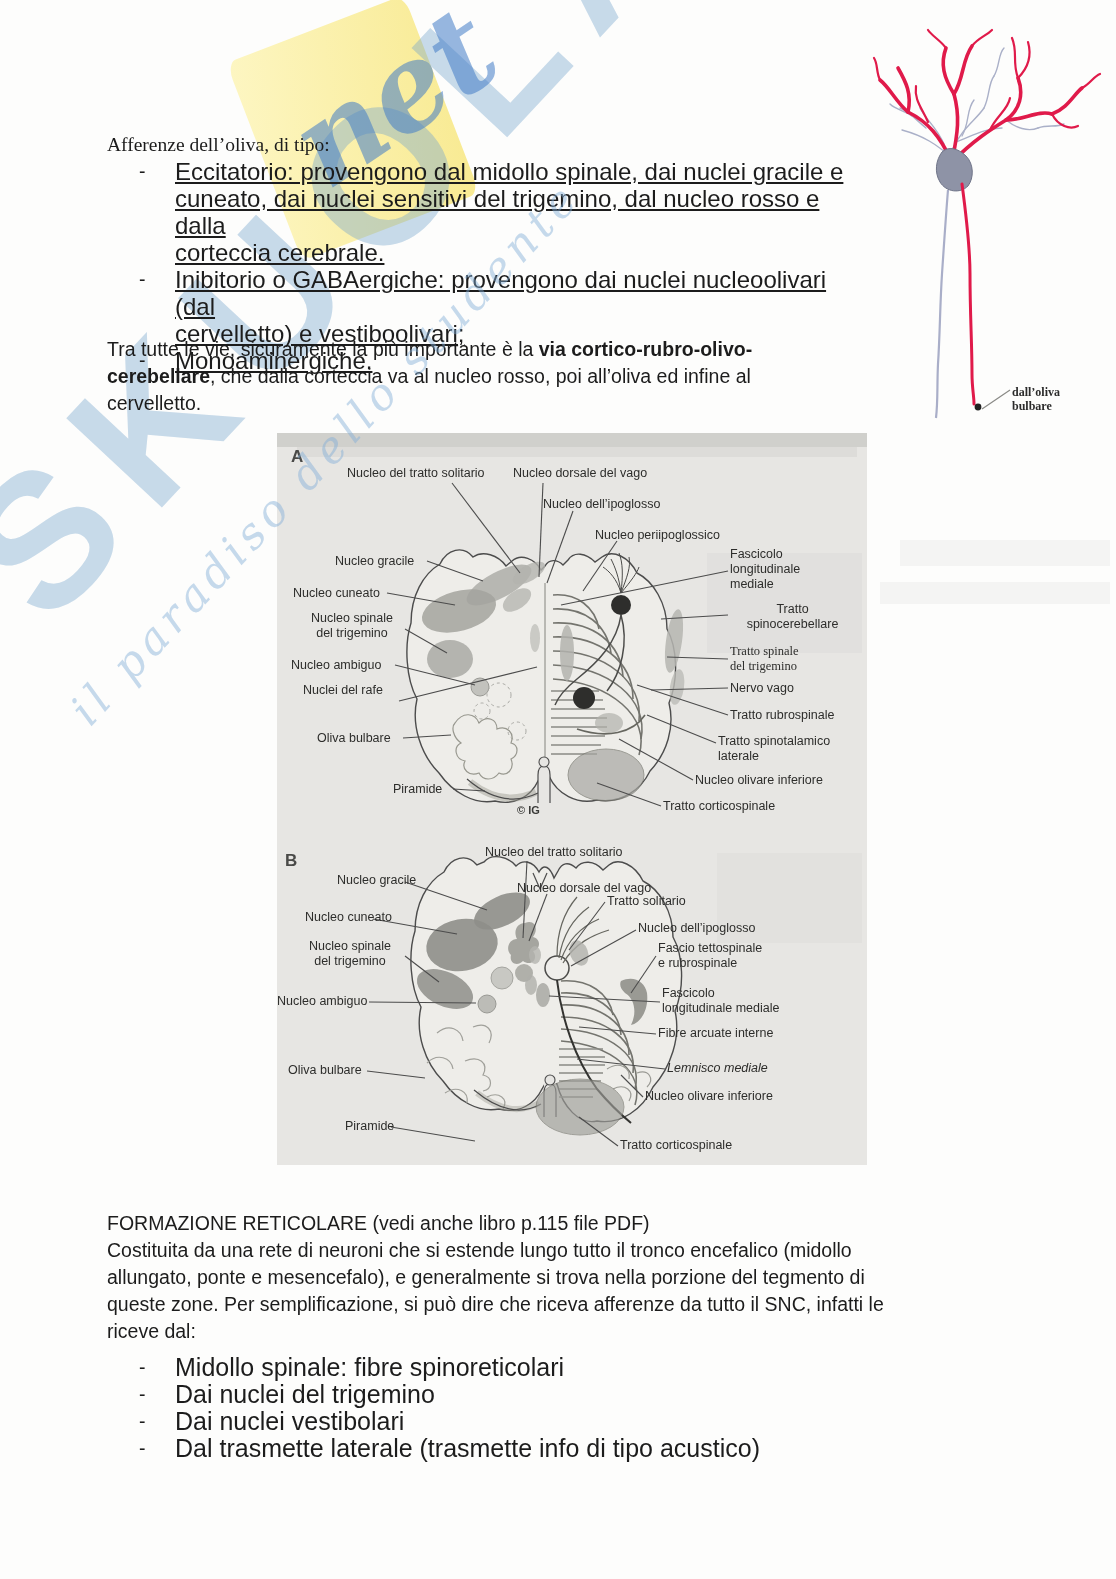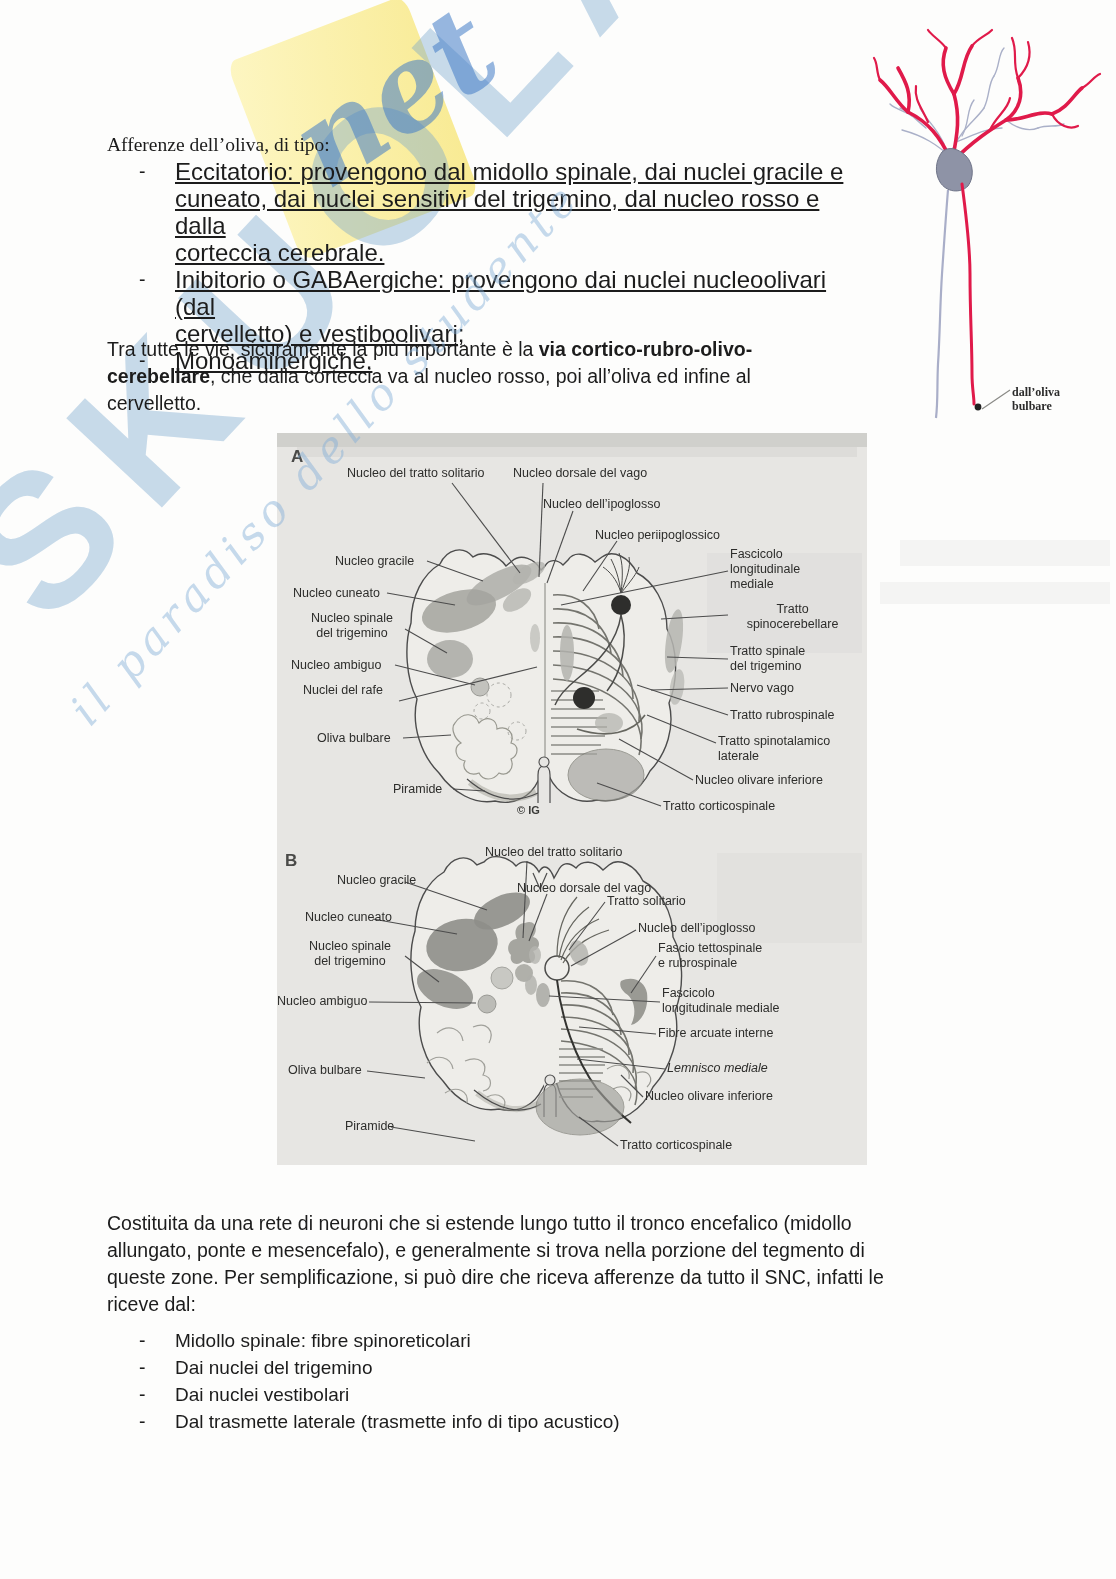--- a/index.html
+++ b/index.html
@@ -25,21 +25,21 @@
   .bodytext{font-size:19.5px;line-height:27px;white-space:pre-line;z-index:3;}
   #intro-title{left:107px;top:131px;font-family:Liberation Serif, serif;}
   #intro-bullets{left:139px;top:158px;z-index:3;}
   .bullet-row{display:flex;}
   .bullet-dash{width:36px;flex:0 0 36px;font-size:19.5px;line-height:27px;}
   .bullet-text{width:690px;font-size:24px;line-height:27px;white-space:pre-line;text-decoration:underline;}
   #para2{left:107px;top:336px;width:780px;}
   #para2 b{font-weight:bold;}
   #reticolare{left:107px;top:1210px;width:940px;z-index:3;}
   #ret-bullets{margin-top:9px;margin-left:32px;}
-  .bullet-text-wide{width:820px;font-size:19px;line-height:27px;white-space:pre-line;}
+  .bullet-text-wide{width:820px;font-size:25px;line-height:27px;white-space:pre-line;}
   
   #figure{left:277px;top:433px;width:590px;height:732px;background:#e7e6e3;z-index:2;}
   #figure svg{position:absolute;left:0;top:0;}
   .lbl{position:absolute;font-size:12.5px;line-height:1.18;color:#2d2d2b;white-space:pre-line;z-index:2;}
   .nw{white-space:nowrap;}
   .ctr{text-align:center;}
   .panel-letter{position:absolute;font-size:17px;font-weight:bold;color:#4a4a48;z-index:2;}
   #fig-credit{position:absolute;left:240px;top:371px;font-size:11px;font-weight:bold;color:#3a3a38;z-index:2;}
   
   #neuron{left:866px;top:24px;width:250px;height:430px;z-index:2;}
@@ -339,21 +339,21 @@
 del trigemino</div>
   <div class="lbl nw" style="left:14px;top:225px;">Nucleo ambiguo</div>
   <div class="lbl nw" style="left:26px;top:250px;">Nuclei del rafe</div>
   <div class="lbl nw" style="left:40px;top:298px;">Oliva bulbare</div>
   <div class="lbl nw" style="left:116px;top:349px;">Piramide</div>
   <div class="lbl" style="left:453px;top:114px;width:110px;">Fascicolo
 longitudinale
 mediale</div>
   <div class="lbl" style="left:453px;top:169px;width:125px;text-align:center;">Tratto
 spinocerebellare</div>
-  <div class="lbl" style="left:453px;top:211px;width:110px;">Tratto spinale
+  <div class="lbl" style="left:453px;top:211px;width:110px;font-family:Liberation Serif, serif;">Tratto spinale
 del trigemino</div>
   <div class="lbl nw" style="left:453px;top:248px;">Nervo vago</div>
   <div class="lbl nw" style="left:453px;top:275px;">Tratto rubrospinale</div>
   <div class="lbl" style="left:441px;top:301px;width:145px;">Tratto spinotalamico
 laterale</div>
   <div class="lbl nw" style="left:418px;top:340px;">Nucleo olivare inferiore</div>
   <div class="lbl nw" style="left:386px;top:366px;">Tratto corticospinale</div>
 
   <div class="lbl nw" style="left:208px;top:412px;">Nucleo del tratto solitario</div>
   <div class="lbl nw" style="left:60px;top:440px;">Nucleo gracile</div>
@@ -374,20 +374,21 @@
   <div class="lbl nw" style="left:368px;top:656px;">Nucleo olivare inferiore</div>
   <div class="lbl nw" style="left:68px;top:686px;">Piramide</div>
   <div class="lbl nw" style="left:343px;top:705px;">Tratto corticospinale</div>
 </div>
 
 <div id="wm-front">
   <div id="wm-tagline">il paradiso dello studente</div>
 </div>
 
 <div class="abs" id="reticolare">
+  <div class="bodytext" style="position:static;">FORMAZIONE RETICOLARE (vedi anche libro p.115 file PDF)</div>
   <div class="bodytext" style="position:static;">Costituita da una rete di neuroni che si estende lungo tutto il tronco encefalico (midollo
 allungato, ponte e mesencefalo), e generalmente si trova nella porzione del tegmento di
 queste zone. Per semplificazione, si può dire che riceva afferenze da tutto il SNC, infatti le
 riceve dal:</div>
   <div id="ret-bullets">
     <div class="bullet-row">
       <div class="bullet-dash">-</div>
       <div class="bullet-text-wide">Midollo spinale: fibre spinoreticolari</div>
     </div>
     <div class="bullet-row">

